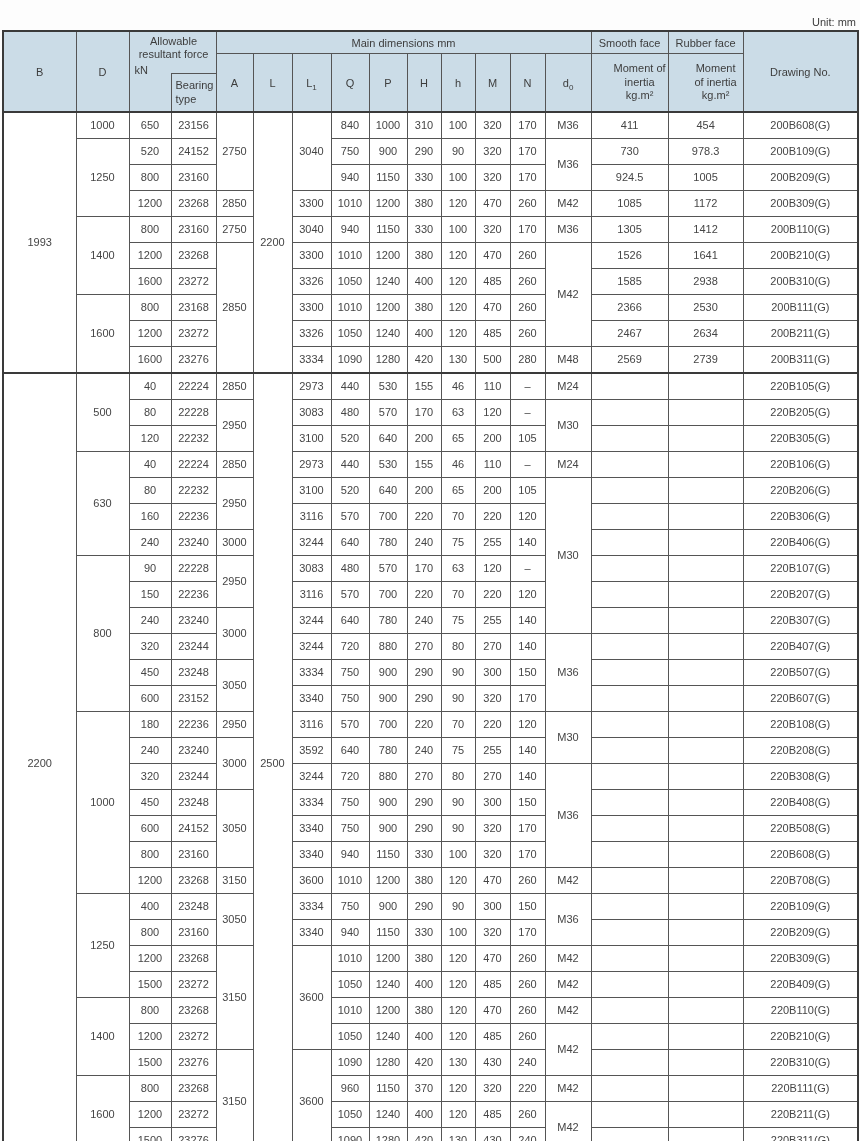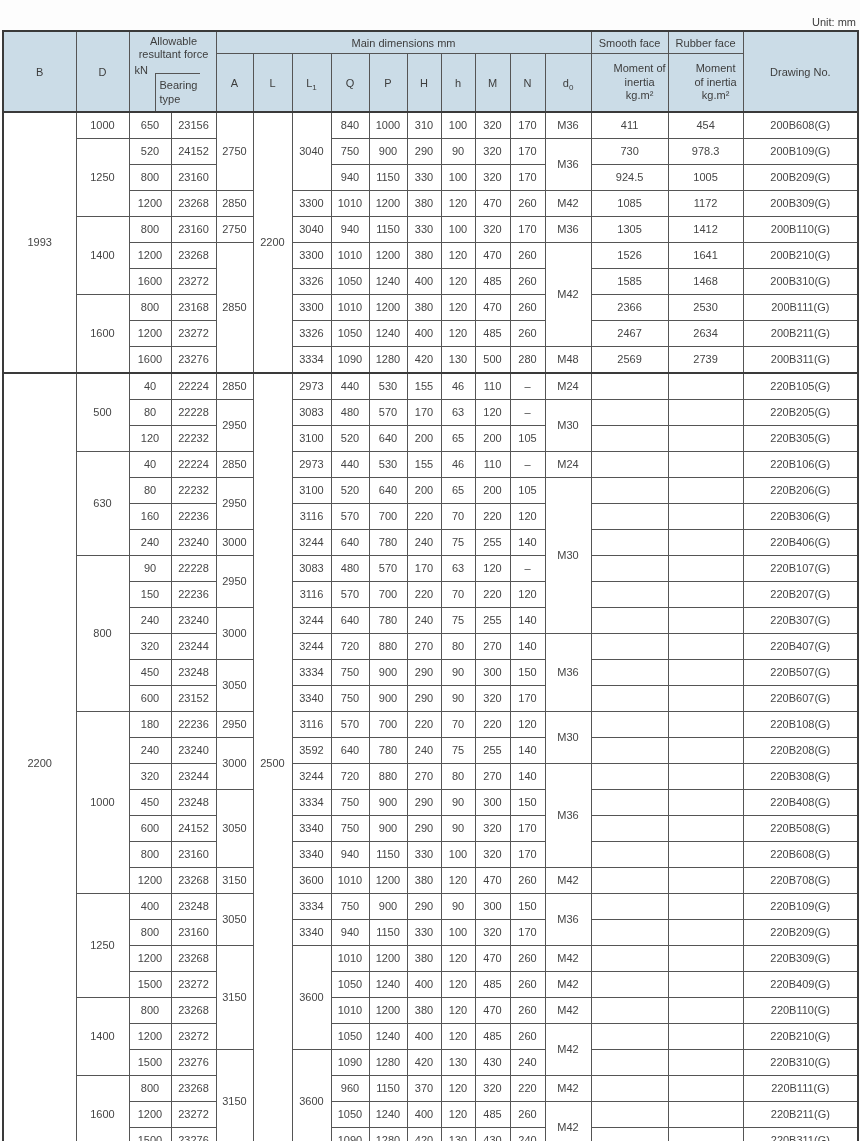--- a/index.html
+++ b/index.html
@@ -10,21 +10,21 @@
   th,td{border:1px solid #555;overflow:hidden;}
   th{background:#cbdce7;font-weight:normal;font-size:11px;color:#3d3d3d;padding:0;}
   td{background:#fff;text-align:center;vertical-align:middle;font-size:11px;height:25px;padding:0 1px;line-height:1.05;}
   thead tr.hr1 th{height:21px;}
   #dim-letter-row th{height:53px;text-align:center;}
   .moment{text-align:left;vertical-align:middle;padding:2px 2px 2px 22px;line-height:1.25;}
   sub{font-size:8px;line-height:0;}
   .force-th{position:relative;vertical-align:top;text-align:left;}
   .force-title{padding:3px 0 0 5px;width:78px;line-height:1.2;text-align:center;}
   .force-kn{padding:3px 0 0 5px;}
-  .bearing-box{position:absolute;right:16px;bottom:0;width:45px;height:38px;box-sizing:border-box;
+  .bearing-box{position:absolute;right:0;bottom:0;width:45px;height:38px;box-sizing:border-box;
     border-left:1px solid #555;border-top:1px solid #555;display:flex;align-items:center;
     padding:0 2px 0 4px;line-height:1.2;}
   tr.section-start td{border-top:2px solid #3a3a3a;}
 </style>
 </head>
 <body>
 
 <div class="page">
   <div class="unit">Unit: mm</div>
   <table>
@@ -177,21 +177,21 @@
           <td>1600</td>
           <td>23272</td>
           <td>3326</td>
           <td>1050</td>
           <td>1240</td>
           <td>400</td>
           <td>120</td>
           <td>485</td>
           <td>260</td>
           <td>1585</td>
-          <td>1468</td>
+          <td>2938</td>
           <td>200B310(G)</td>
         </tr>
         <tr>
           <td rowspan="3">1600</td>
           <td>800</td>
           <td>23168</td>
           <td>3300</td>
           <td>1010</td>
           <td>1200</td>
           <td>380</td>

